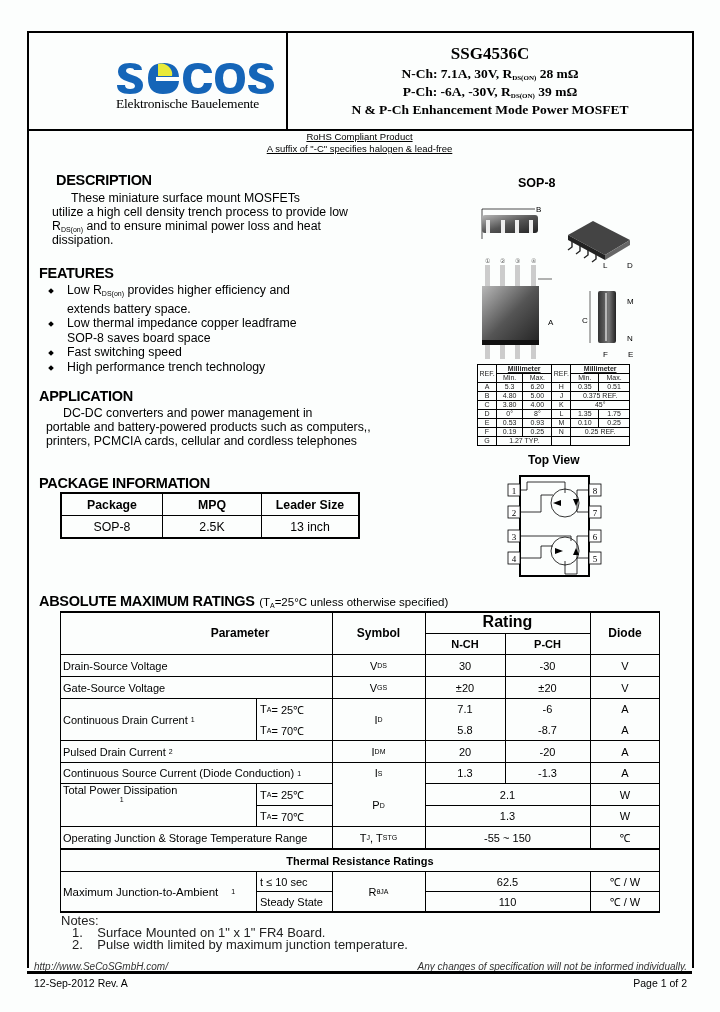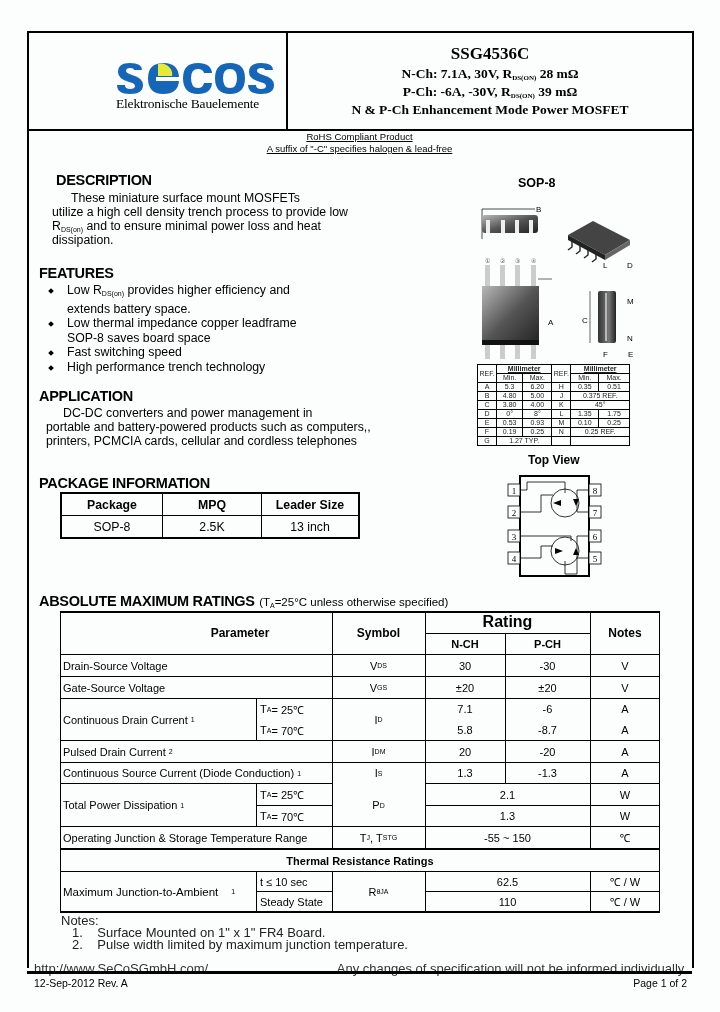--- a/index.html
+++ b/index.html
@@ -24,21 +24,21 @@
   .pkg th{font-weight:bold;}
   .dim{left:477px;top:364px;width:153px;font-size:7px;color:#222;}
   .dim td{border:1px solid #000;text-align:center;height:8px;padding:0;line-height:8px;}
   .dim .hh{font-weight:bold;text-decoration:underline;}
   .amr{position:absolute;left:60px;top:611px;width:600px;height:302px;}
   .cell{position:absolute;font-size:11px;display:flex;align-items:center;}
   .c{justify-content:center;}
   .l{padding-left:3px;}
   .ln{position:absolute;background:#000;}
   .notes{position:absolute;left:61px;font-size:13px;color:#222;}
-  .foot-small{position:absolute;font-size:13px;color:#333;}
+  .foot-small{position:absolute;font-size:10px;font-style:italic;color:#333;}
   .foot{position:absolute;font-size:10.5px;}
 </style>
 </head>
 <body>
 
 <div class="frame"></div>
 <div class="hdr"></div>
 <div class="hdr-div"></div>
 
 <svg class="logo" viewBox="0 0 160 36">
@@ -298,21 +298,21 @@
   <div class="ln" style="left:365px;top:22px;width:165px;height:1px;"></div>
   <div class="ln" style="left:365px;top:0;width:1px;height:225px;"></div>
   <div class="ln" style="left:445px;top:22px;width:1px;height:150px;"></div>
   <div class="ln" style="left:530px;top:0;width:1px;height:225px;"></div>
   <div class="ln" style="left:0;top:43px;width:600px;height:1px;"></div>
   <div class="cell c" style="left:0;top:0;width:272px;height:44px;font-weight:bold;font-size:12px;padding-left:44px;">Parameter</div>
   <div class="cell c" style="left:272px;top:0;width:93px;height:44px;font-weight:bold;font-size:12px;">Symbol</div>
   <div class="cell c" style="left:365px;top:0;width:165px;height:22px;font-weight:bold;font-size:16px;">Rating</div>
   <div class="cell c" style="left:365px;top:22px;width:80px;height:21px;font-weight:bold;">N-CH</div>
   <div class="cell c" style="left:445px;top:22px;width:85px;height:21px;font-weight:bold;">P-CH</div>
-  <div class="cell c" style="left:530px;top:0;width:70px;height:44px;font-weight:bold;font-size:12px;">Notes</div>
+  <div class="cell c" style="left:530px;top:0;width:70px;height:44px;font-weight:bold;font-size:12px;">Diode</div>
 
   <div class="ln" style="left:272px;top:44px;width:1px;height:181px;"></div>
 
   <div class="ln" style="left:0;top:65px;width:600px;height:1px;"></div>
   <div class="ln" style="left:0;top:87px;width:600px;height:1px;"></div>
   <div class="ln" style="left:0;top:129px;width:600px;height:1px;"></div>
   <div class="ln" style="left:0;top:151px;width:600px;height:1px;"></div>
   <div class="ln" style="left:0;top:172px;width:272px;height:1px;"></div>
   <div class="ln" style="left:365px;top:172px;width:235px;height:1px;"></div>
   <div class="ln" style="left:196px;top:194px;width:77px;height:1px;"></div>
@@ -392,21 +392,21 @@
     <div class="cell c" style="left:272px;top:152px;width:93px;height:20px;">
         <span>I</span>
         <sub>S</sub>
       </div>
     <div class="cell c" style="left:365px;top:152px;width:80px;height:20px;">1.3</div>
     <div class="cell c" style="left:445px;top:152px;width:85px;height:20px;">-1.3</div>
     <div class="cell c" style="left:530px;top:152px;width:70px;height:20px;">A</div>
   </div>
 
   <div>
-    <div class="cell l" style="left:0;top:173px;height:42px;">
+    <div class="cell l" style="left:0;top:173px;height:42px;flex-direction:column;">
         <span>Total Power Dissipation</span>
         <sup style="font-size:7px;margin-left:3px;">1</sup>
       </div>
     <div class="cell l" style="left:197px;top:173px;height:21px;">
         <span>T</span>
         <sub>A</sub>
         <span>= 25℃</span>
       </div>
     <div class="cell l" style="left:197px;top:195px;height:20px;">
         <span>T</span>

